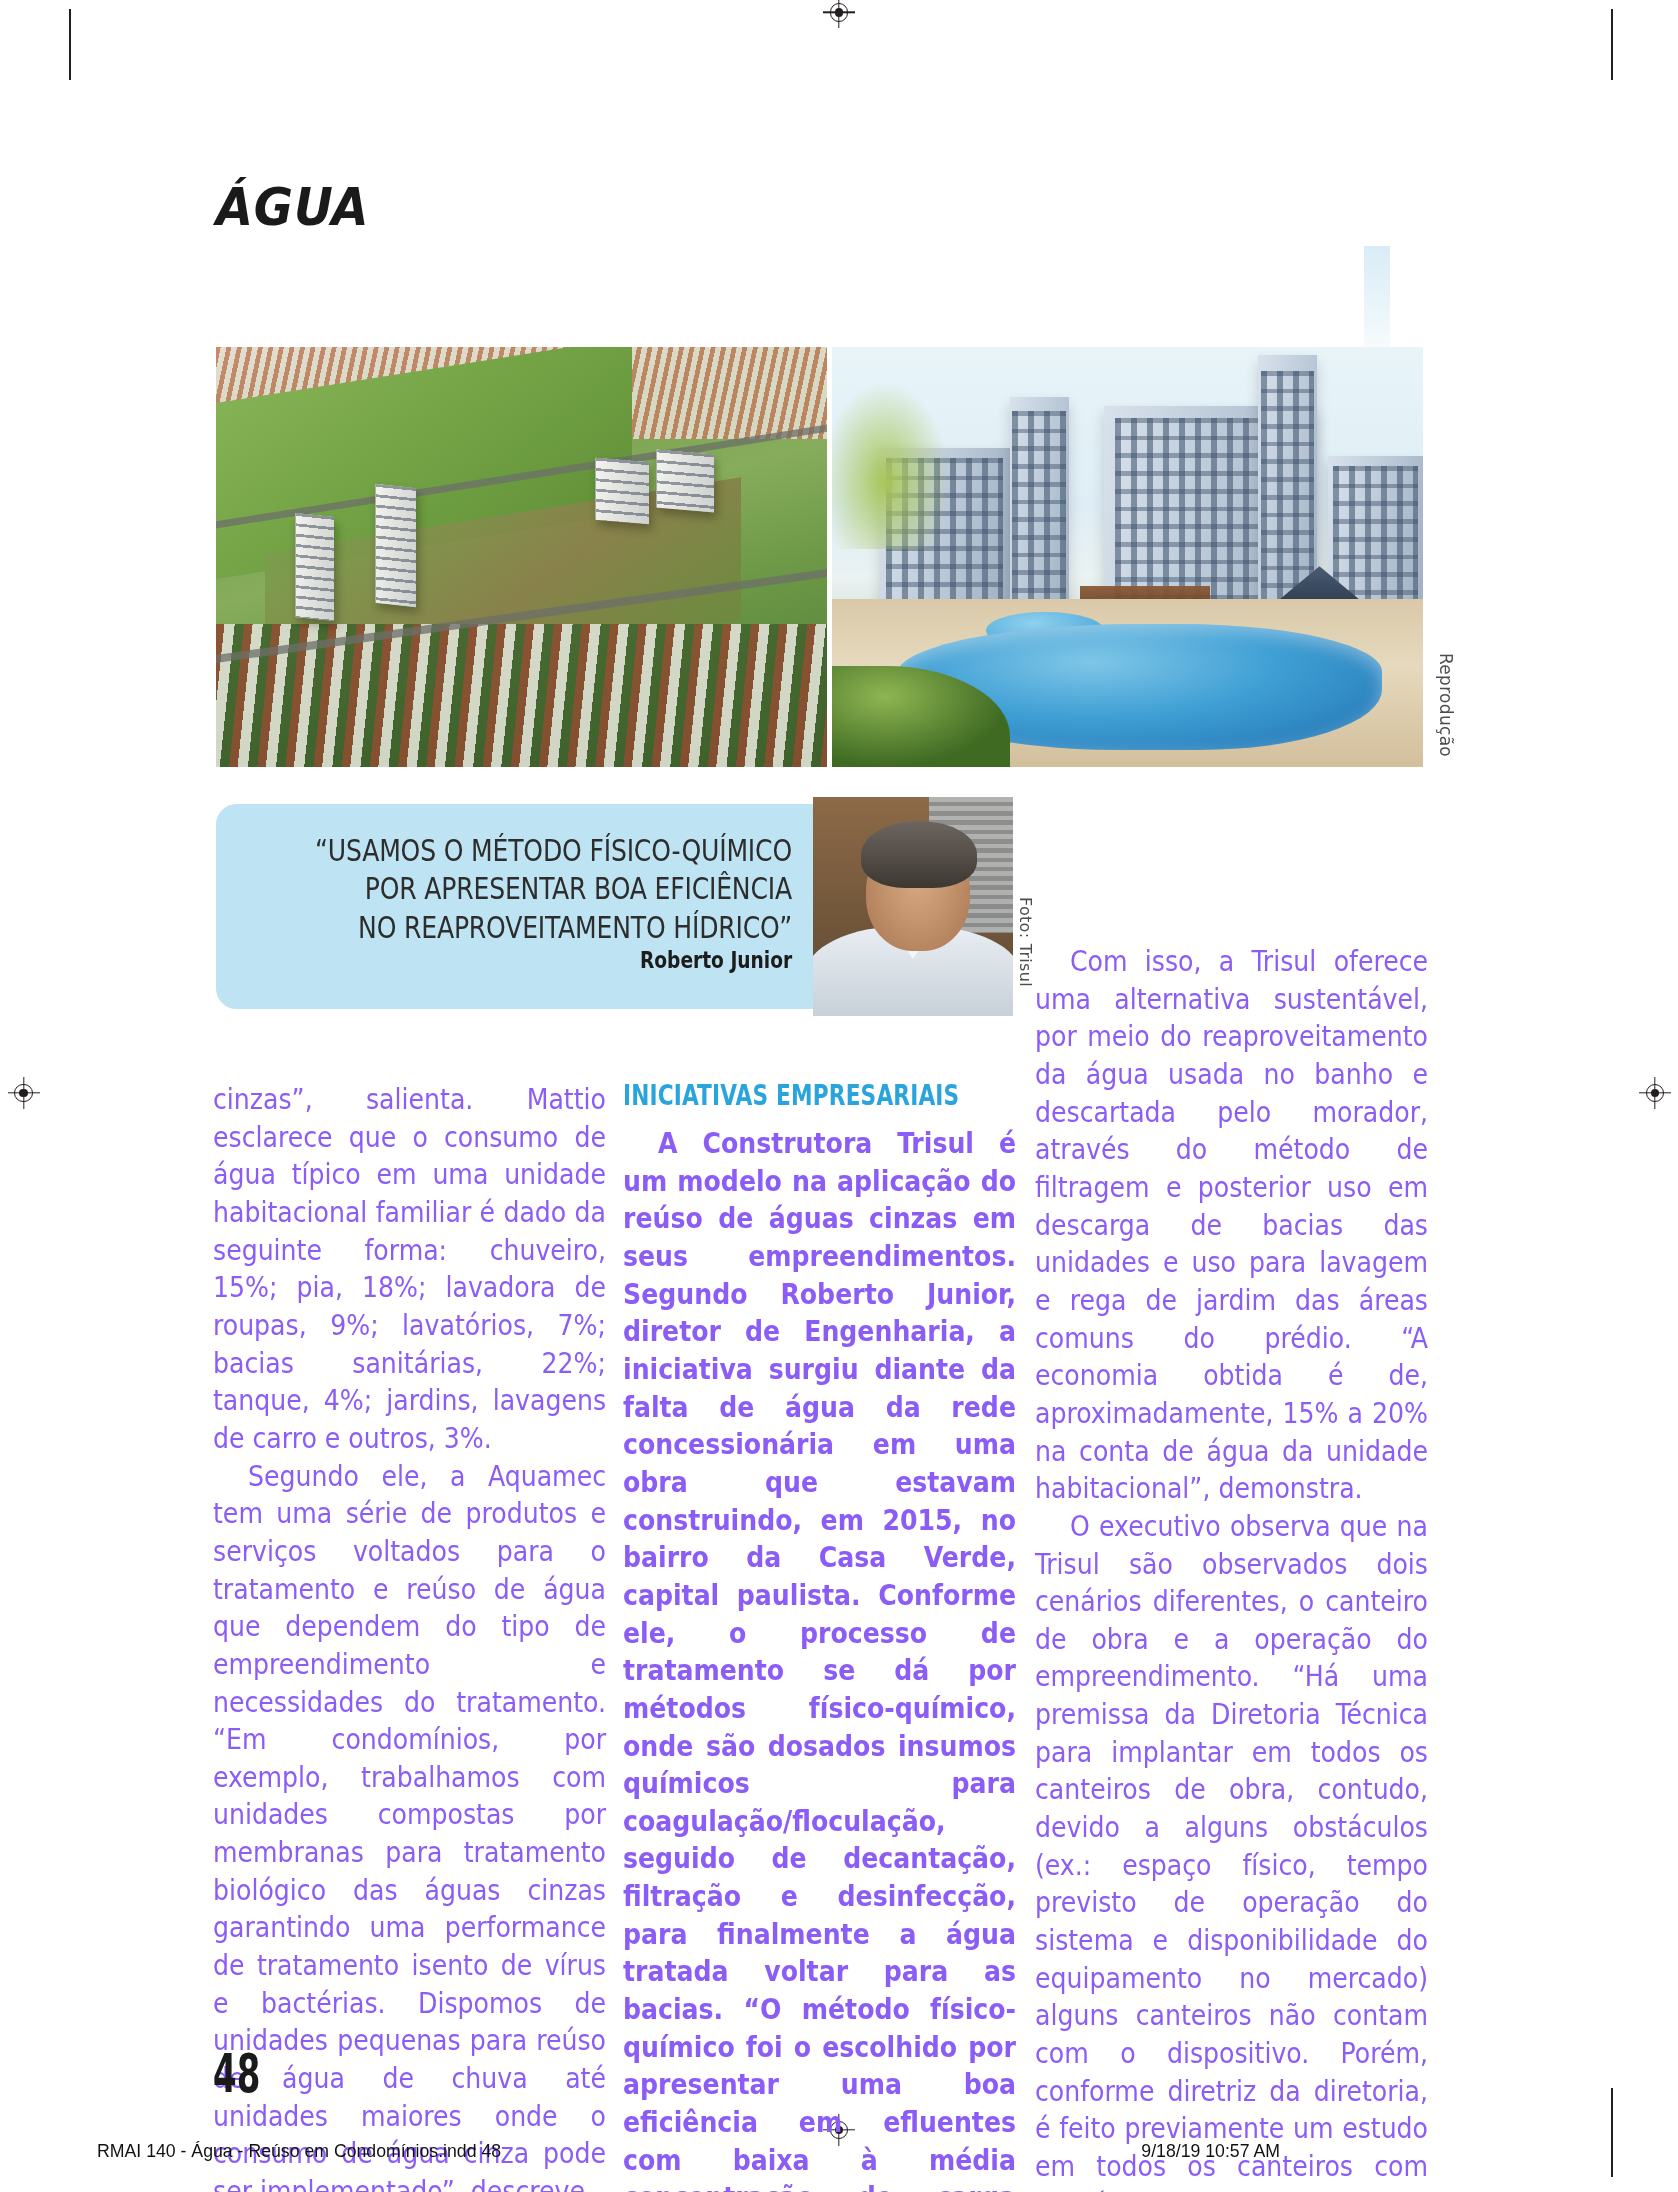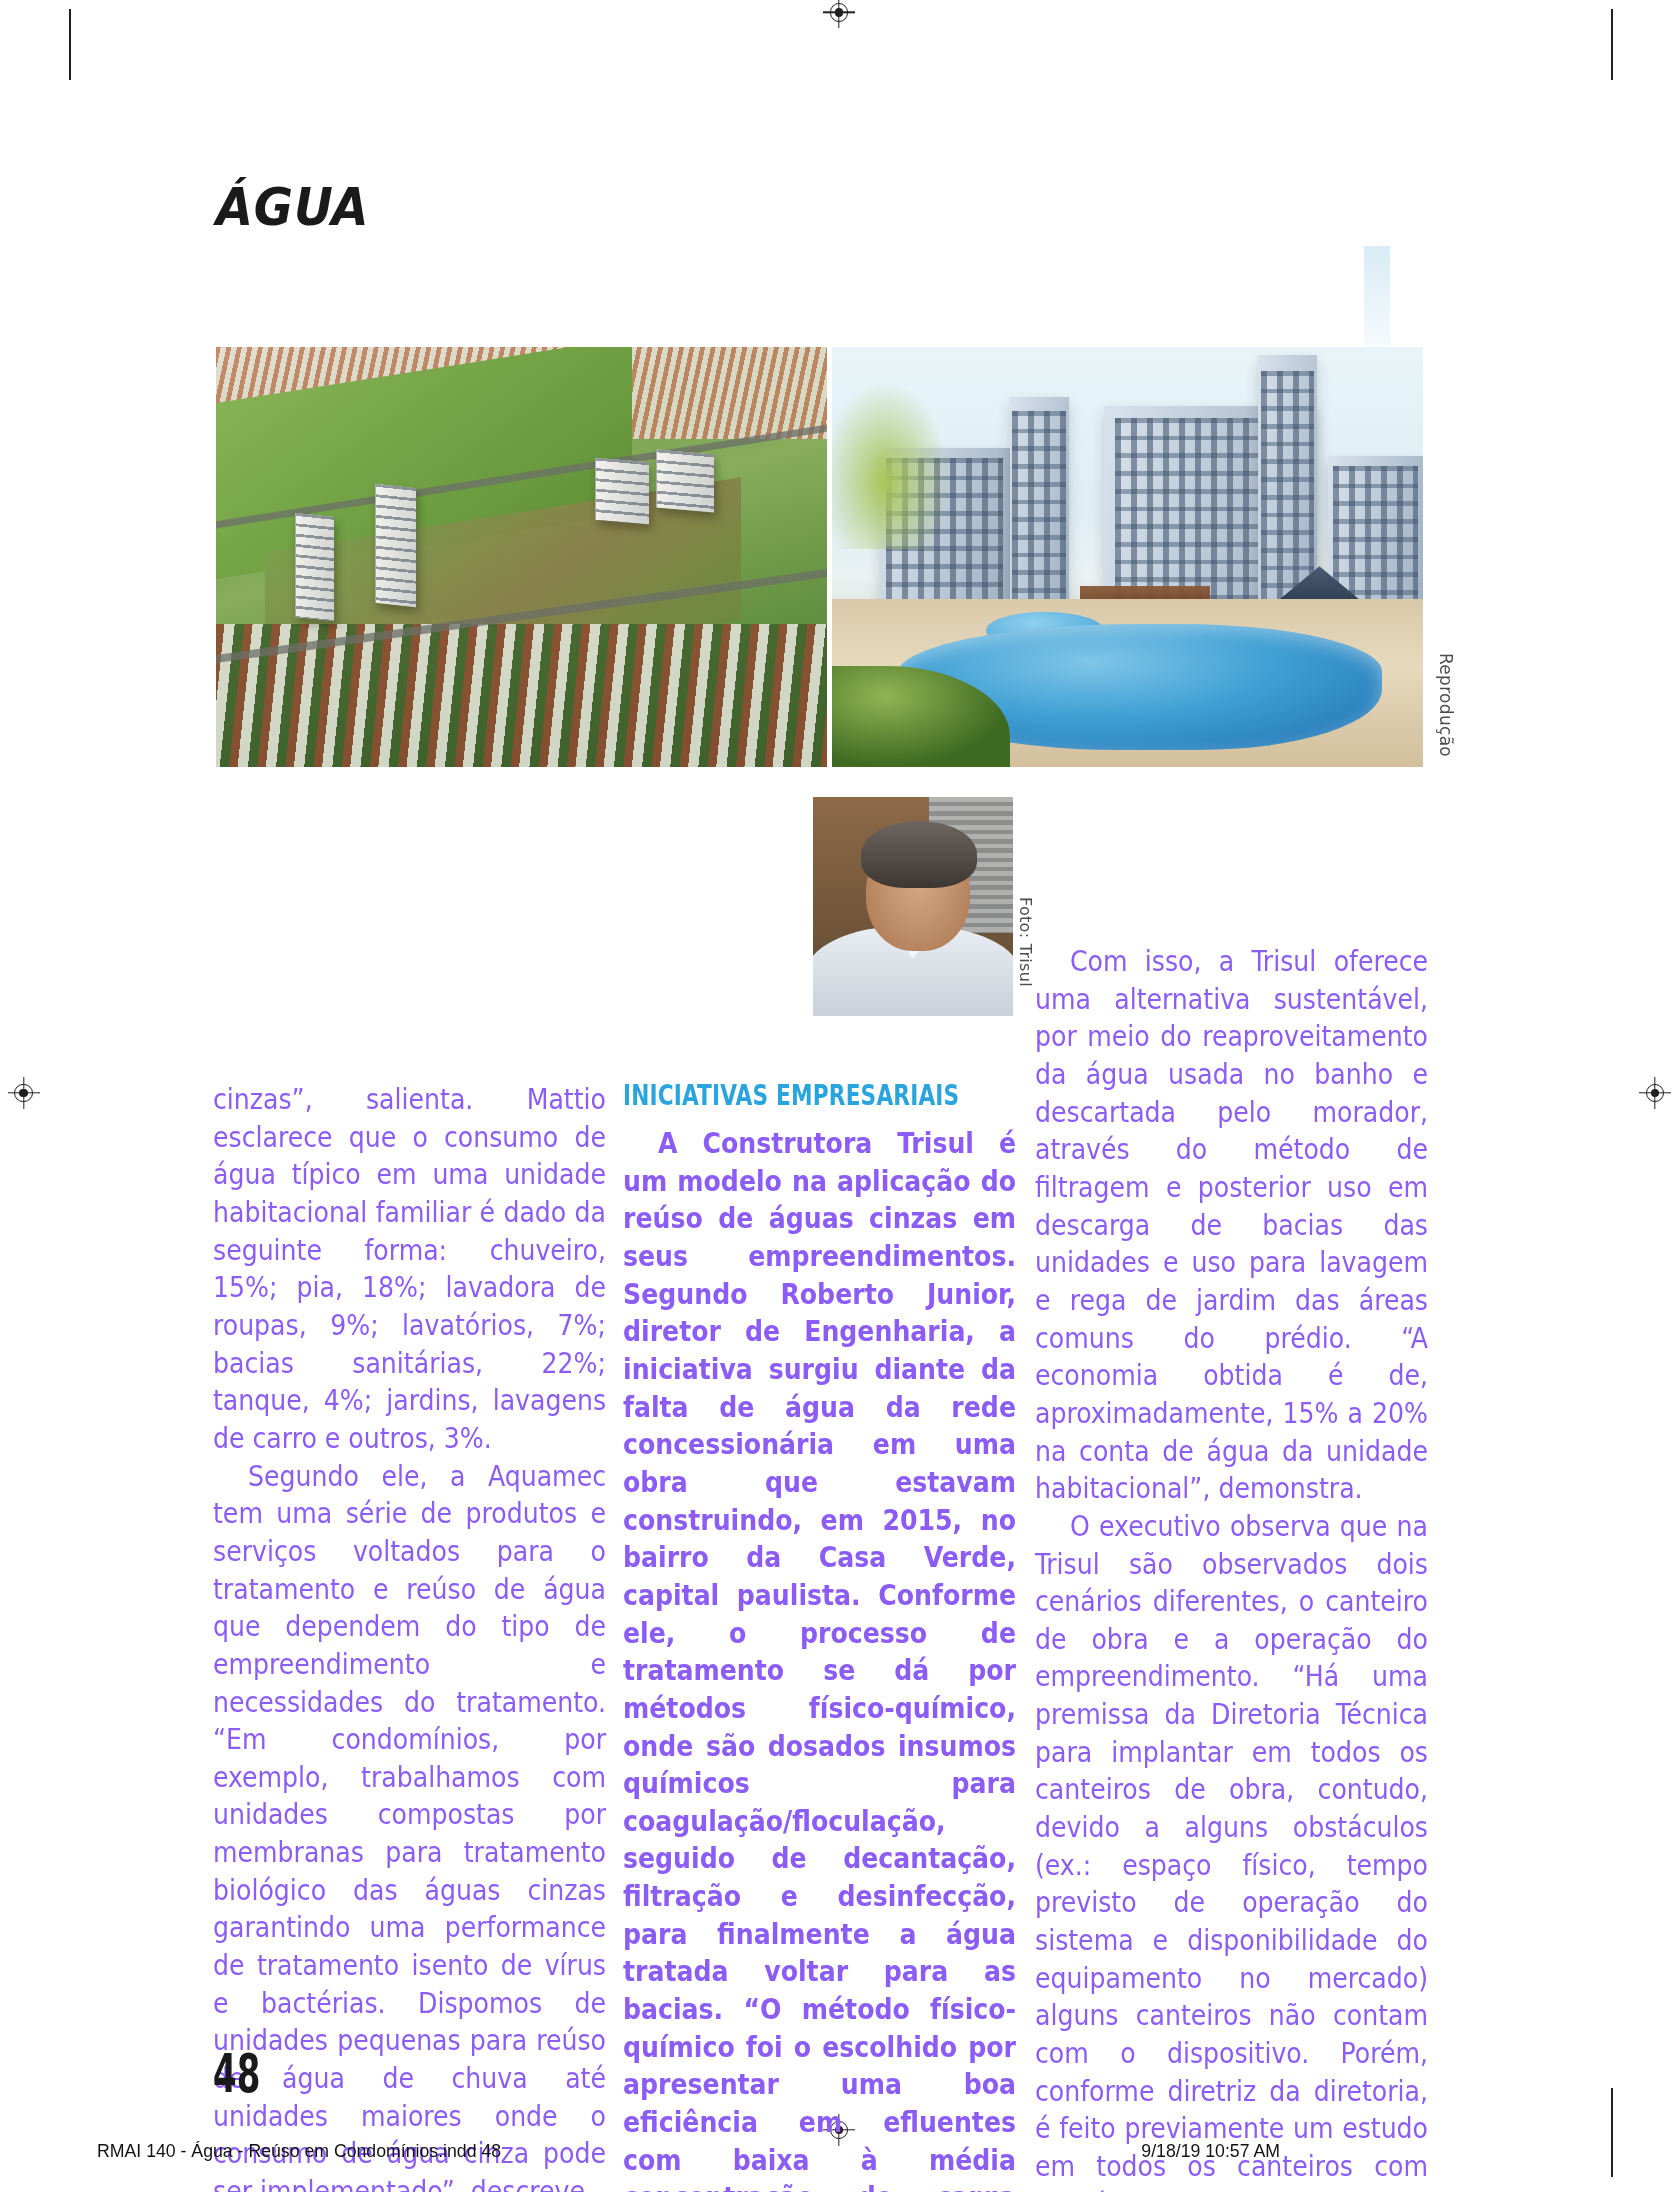--- a/index.html
+++ b/index.html
@@ -337,20 +337,28 @@
       <div class="pool-deck"></div>
       <div class="pool-small"></div>
       <div class="pool-water"></div>
       <div class="hedge"></div>
     </div>
 
   </div>
 
   <div class="credit-vert" style="left:1436px; top:653px;">Reprodução</div>
 
+  <div class="quote-box">
+    <div class="quote-text">
+      <div>“USAMOS O MÉTODO FÍSICO-QUÍMICO</div>
+      <div>POR APRESENTAR BOA EFICIÊNCIA</div>
+      <div>NO REAPROVEITAMENTO HÍDRICO”</div>
+    </div>
+    <div class="quote-attr">Roberto Junior</div>
+  </div>
 
   <div class="portrait">
     <div class="pt-wall"></div>
     <div class="pt-blind"></div>
     <div class="pt-body"></div>
     <div class="pt-collar"></div>
     <div class="pt-head"></div>
     <div class="pt-hair"></div>
   </div>
 

